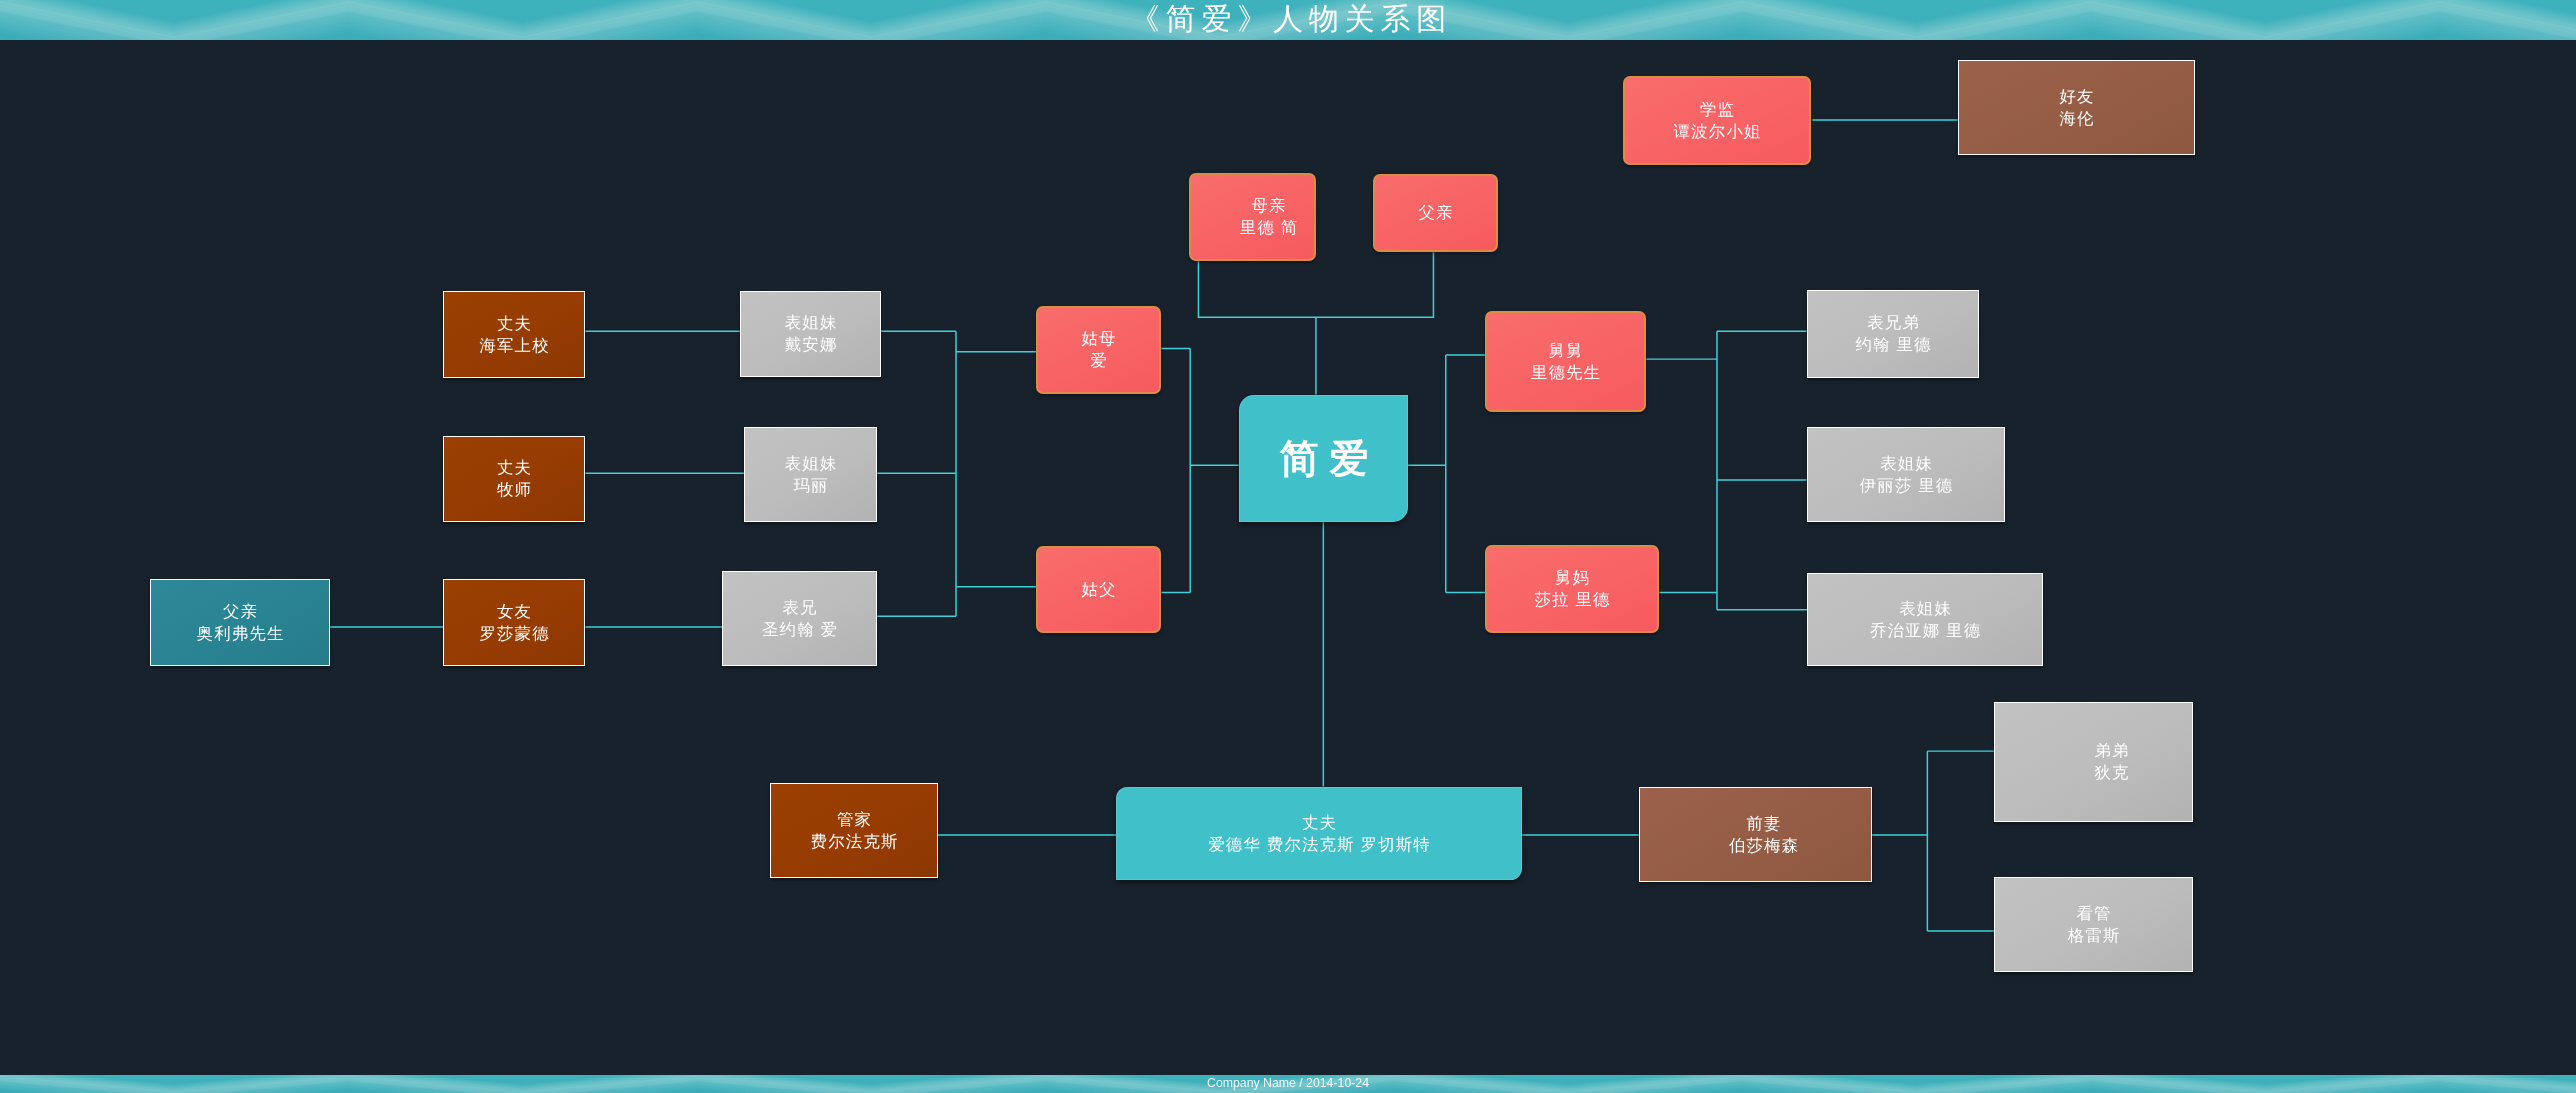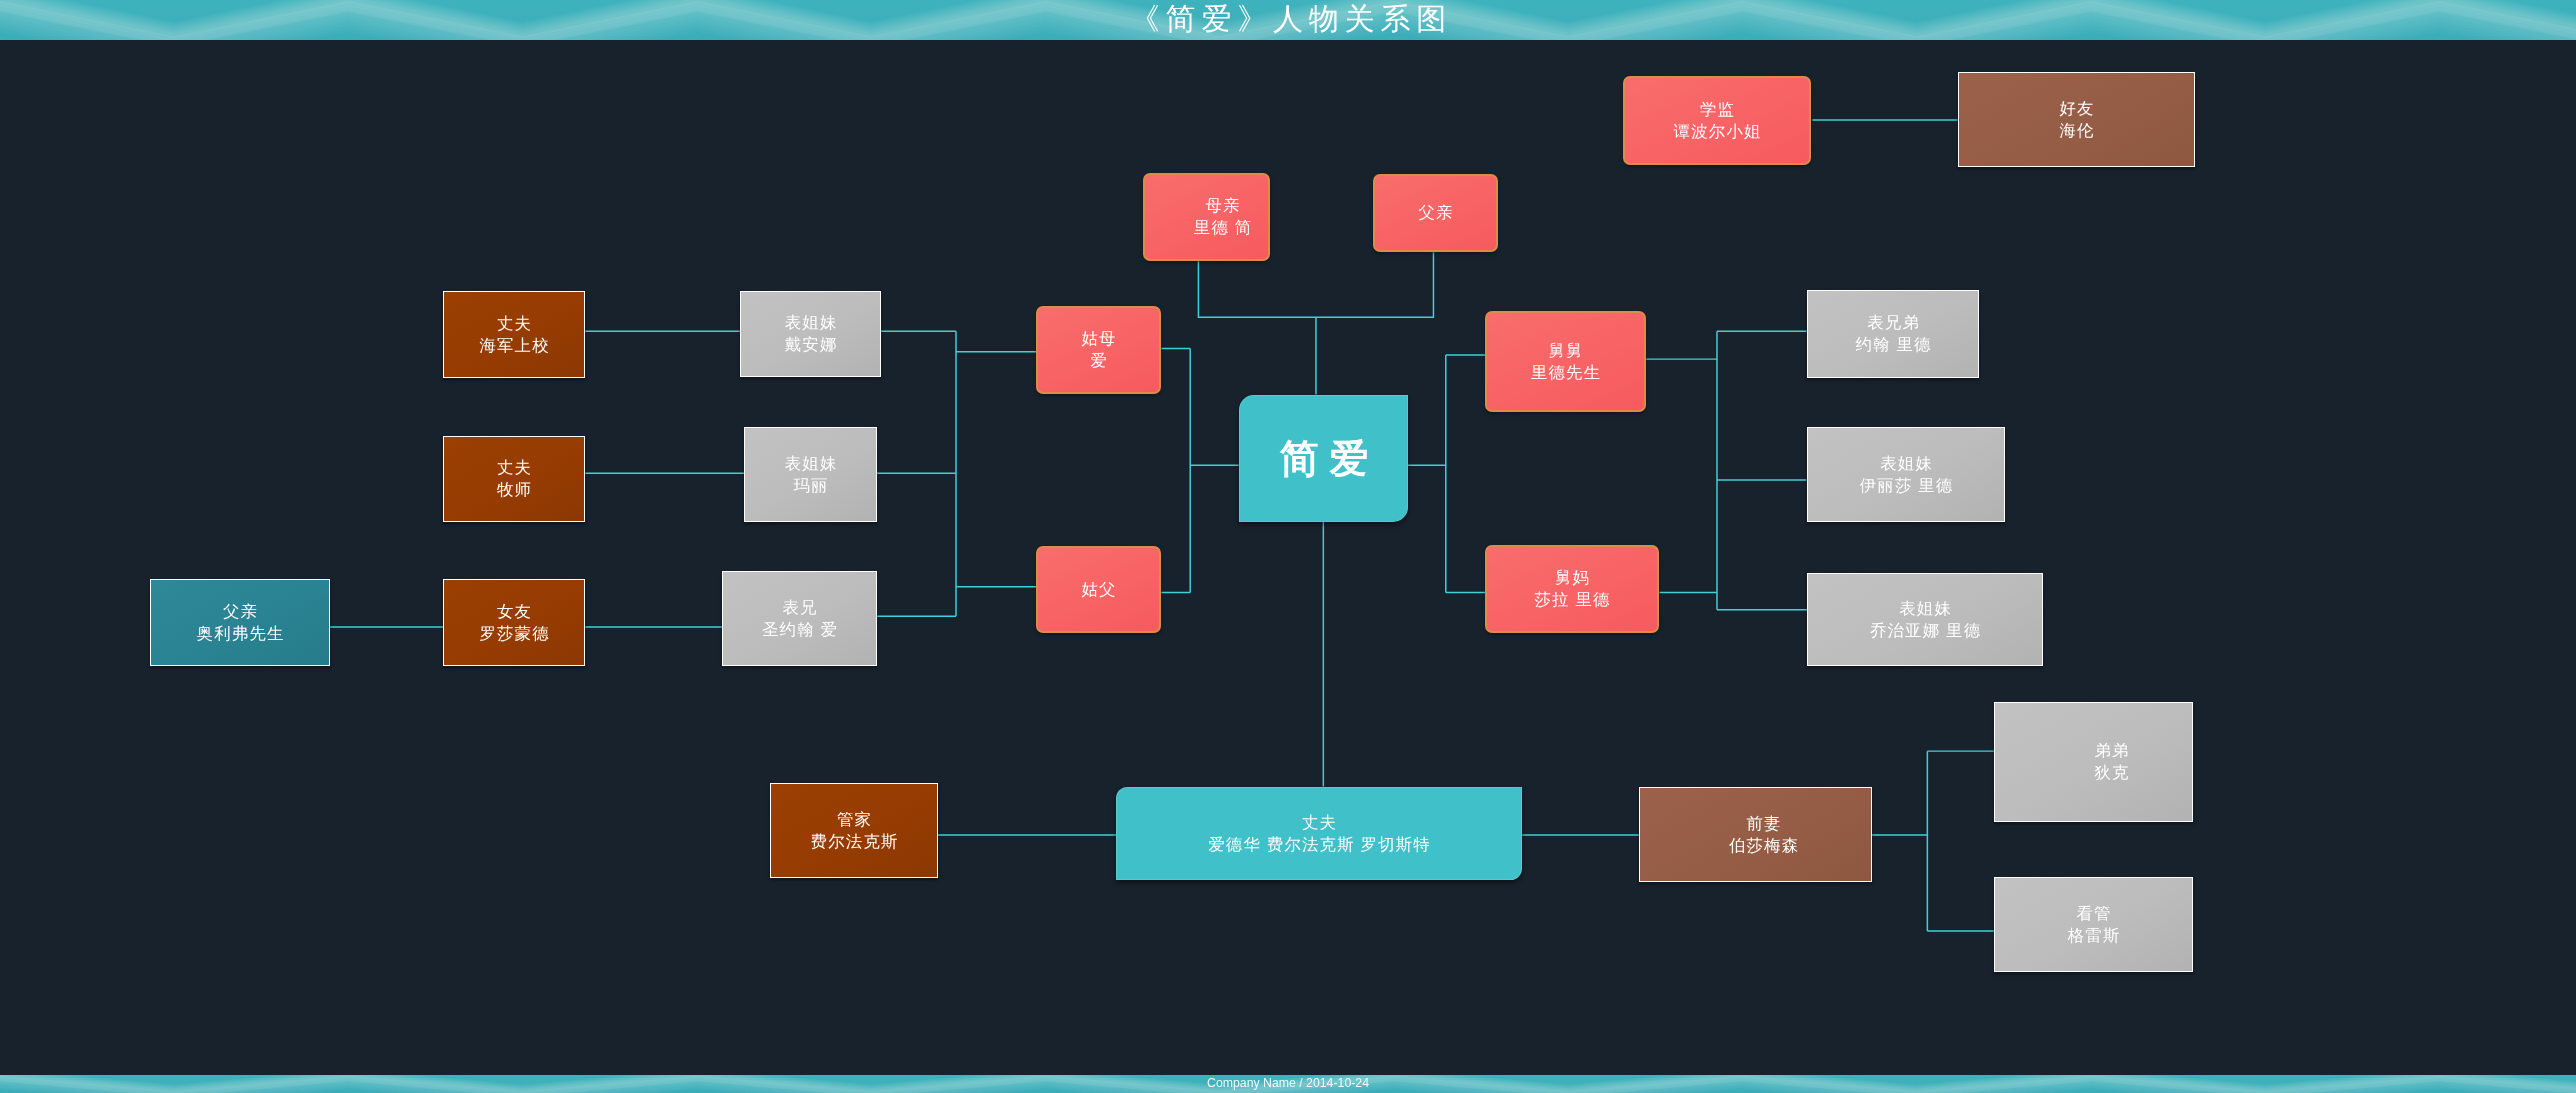--- a/index.html
+++ b/index.html
@@ -87,25 +87,25 @@
       <path d="M 1141 1016 H 1358"></path>
       <path d="M 1852 1016 H 1994"></path>
       <path d="M 2277 1016 H 2345 M 2345 914 V 1133 M 2345 914 H 2426 M 2345 1133 H 2426"></path>
     </svg>
 
   <div id="nodes">
       <div class="node n-red" style="left: 1623px; top: 76px; width: 188px; height: 89px;">
         <span class="l">学监</span>
         <span class="l">谭波尔小姐</span>
       </div>
-      <div class="node n-brownlt" style="left: 1958px; top: 72px; width: 237px; height: 95px;">
+      <div class="node n-brownlt" style="left: 1958px; top: 60px; width: 237px; height: 95px;">
         <span class="l">好友</span>
         <span class="l">海伦</span>
       </div>
-      <div class="node n-red" style="left: 1143px; top: 173px; width: 127px; height: 88px; padding-left: 32px;">
+      <div class="node n-red" style="left: 1189px; top: 173px; width: 127px; height: 88px; padding-left: 32px;">
         <span class="l">母亲</span>
         <span class="l">里德 简</span>
       </div>
       <div class="node n-red" style="left: 1373px; top: 174px; width: 125px; height: 78px;">
         <span class="l">父亲</span>
       </div>
       <div class="node n-browndk" style="left: 443px; top: 291px; width: 142px; height: 87px;">
         <span class="l">丈夫</span>
         <span class="l">海军上校</span>
       </div>

